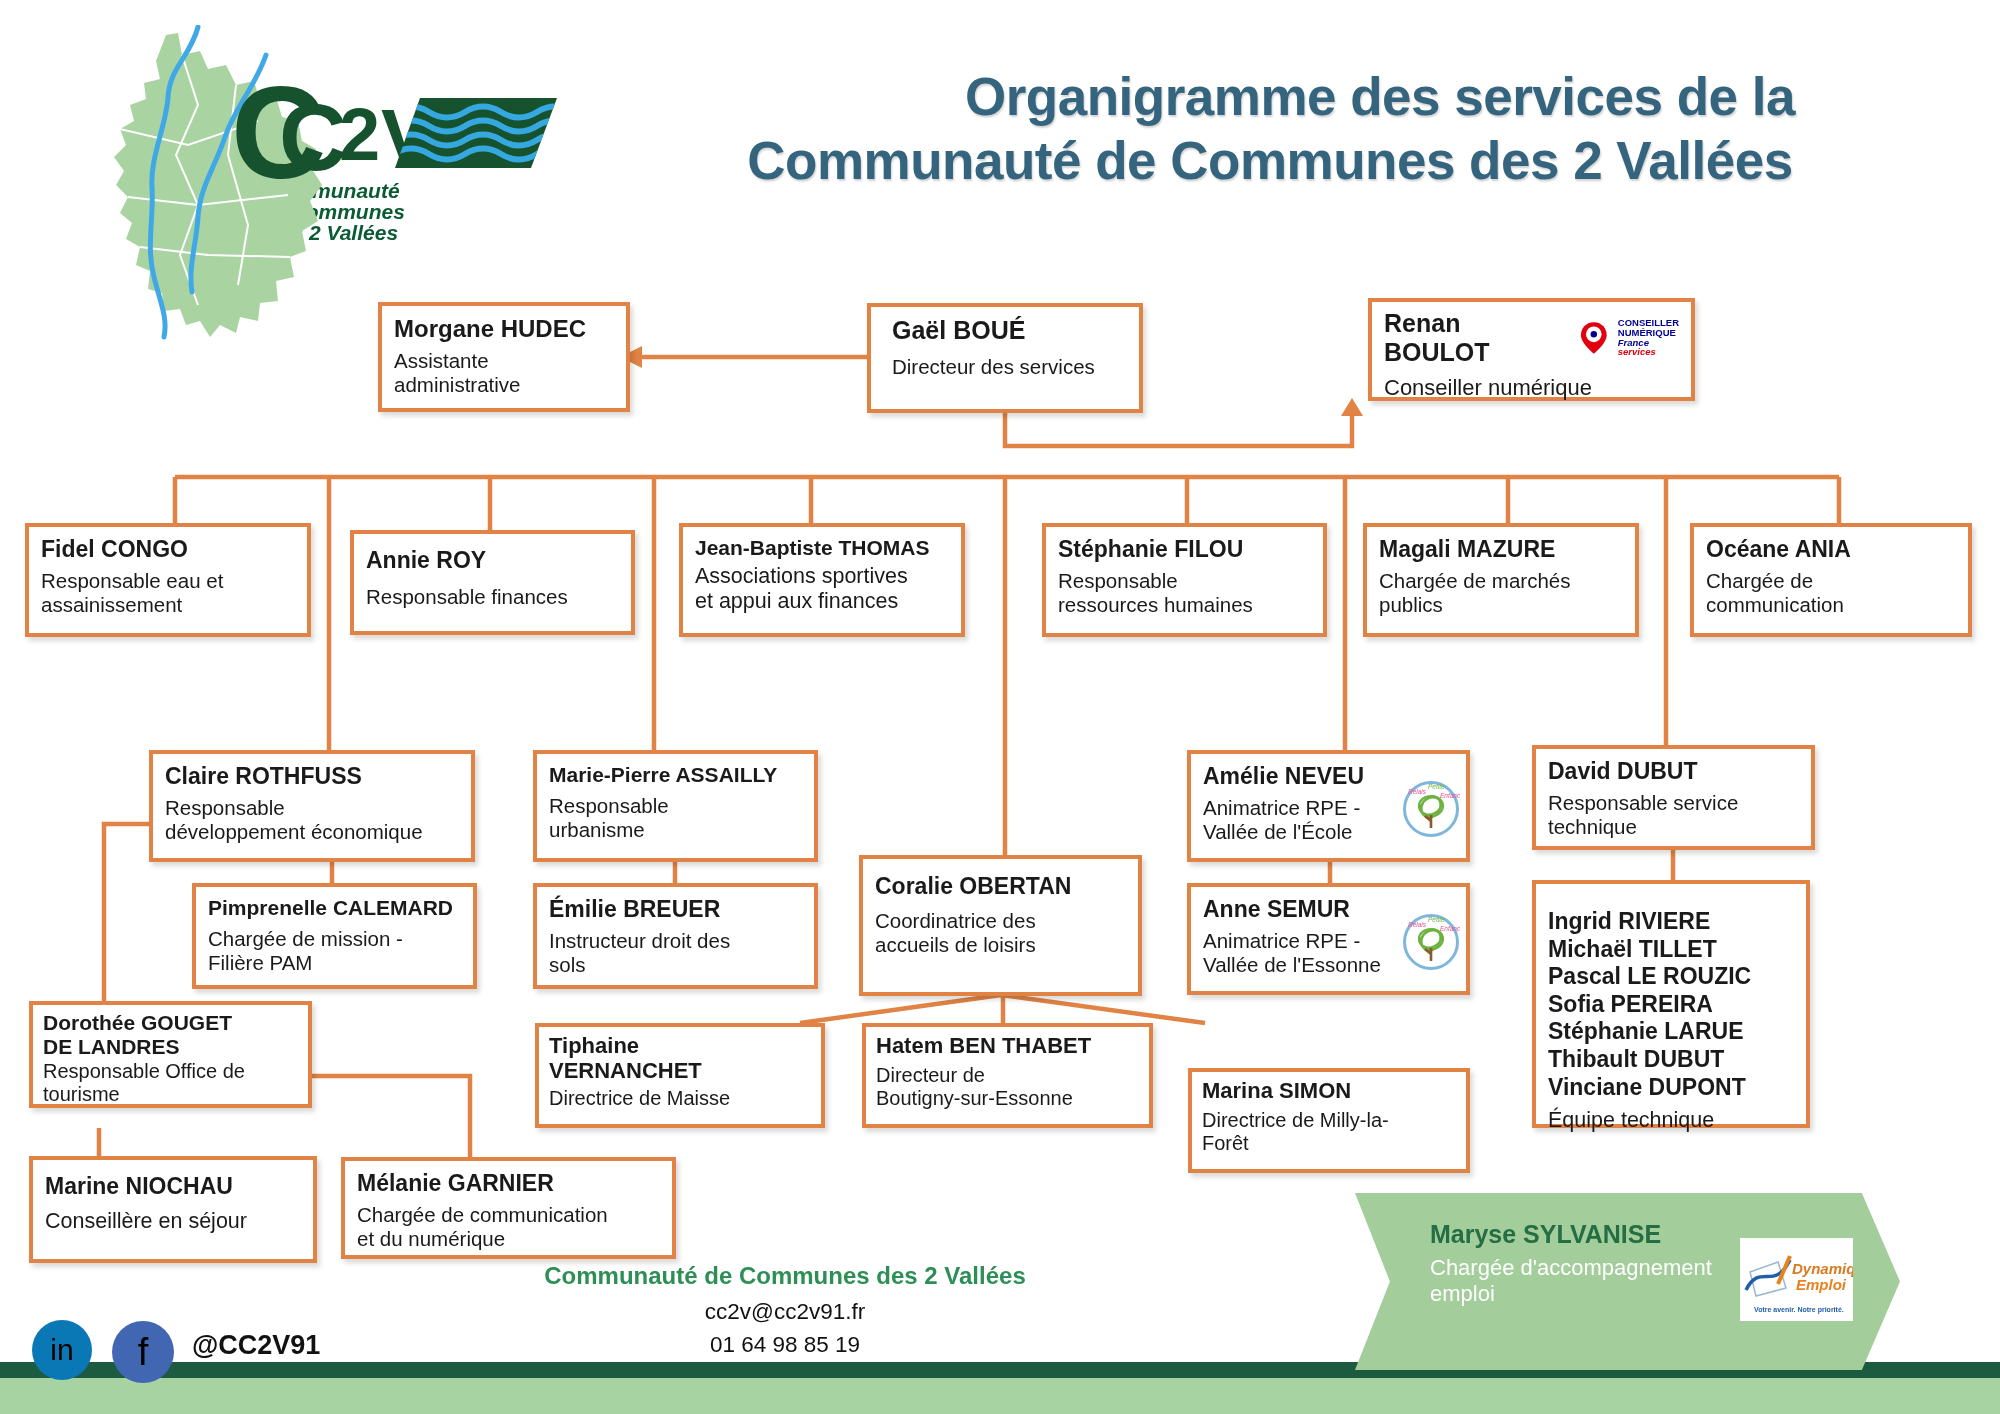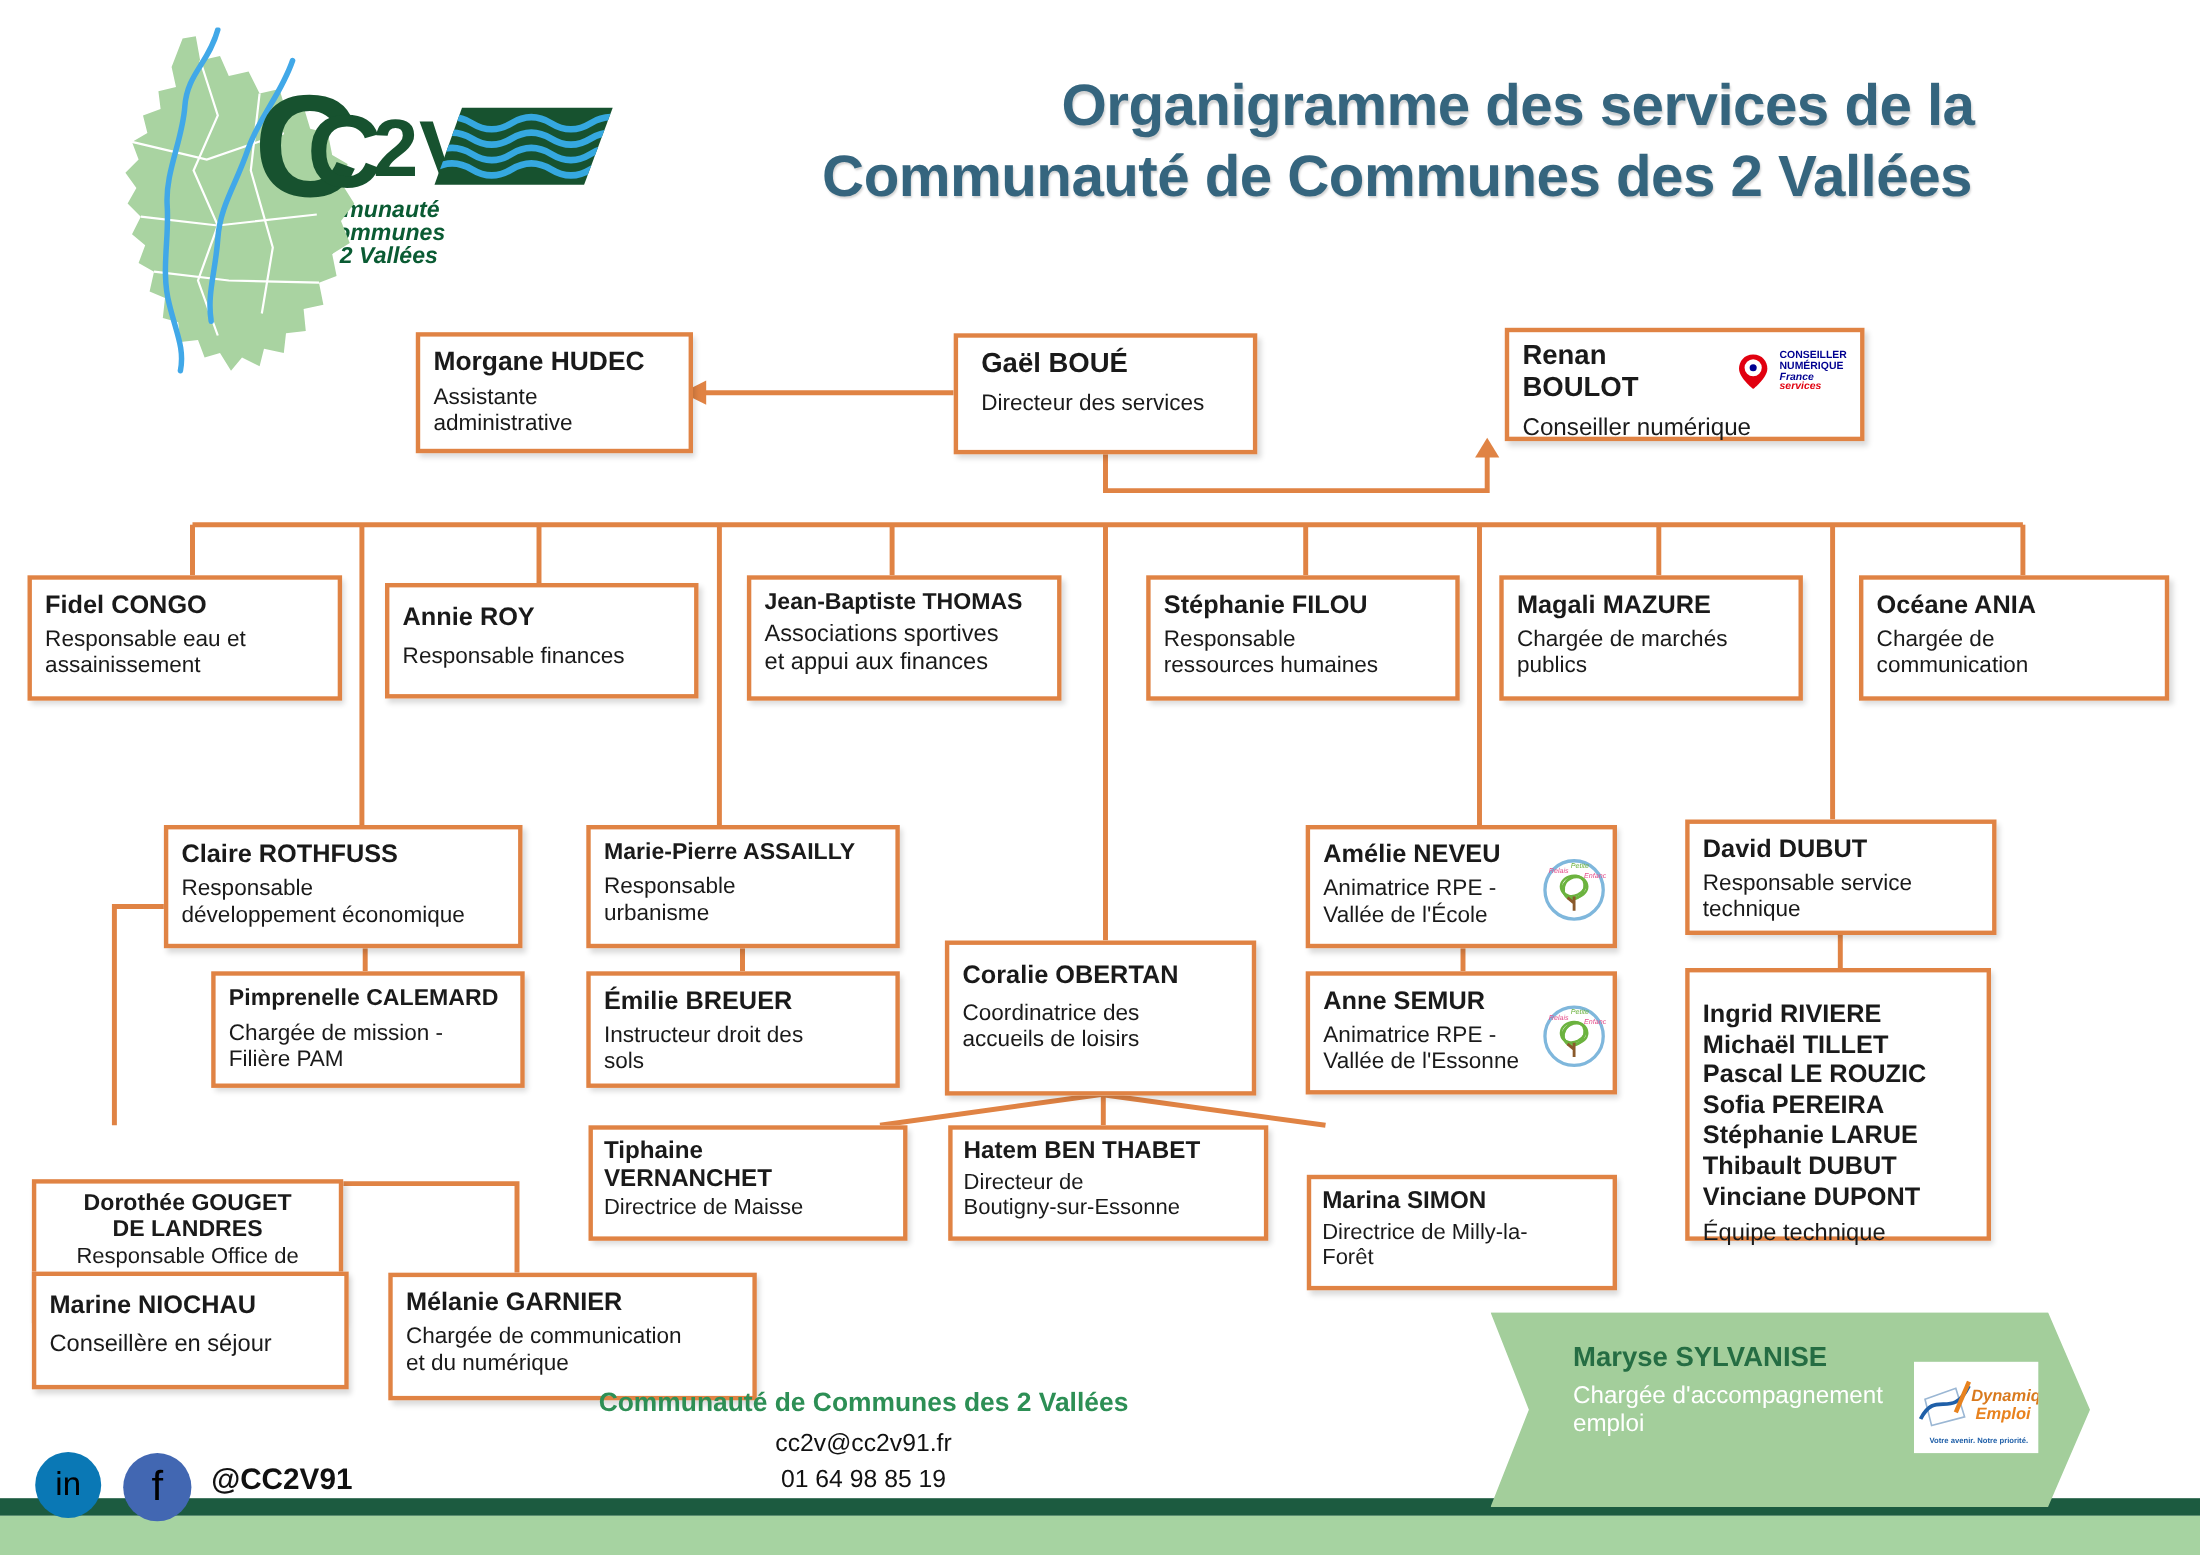--- a/index.html
+++ b/index.html
@@ -249,31 +249,31 @@
   <div class="team-name">Ingrid RIVIERE</div>
   <div class="team-name">Michaël TILLET</div>
   <div class="team-name">Pascal LE ROUZIC</div>
   <div class="team-name">Sofia PEREIRA</div>
   <div class="team-name">Stéphanie LARUE</div>
   <div class="team-name">Thibault DUBUT</div>
   <div class="team-name">Vinciane DUPONT</div>
   <div class="role" style="margin-top:7px;font-size:21.5px">Équipe technique</div>
 </div>
 
-<div class="obox tight" style="left:29px;top:1072px;width:283px;height:131px;text-align:center;">
+<div class="obox tight" style="left:29px;top:1001px;width:283px;height:107px;">
   <div class="name">Dorothée GOUGET
 DE LANDRES</div>
   <div class="role">Responsable Office de
 tourisme</div>
 </div>
 <div class="obox" style="left:29px;top:1156px;width:288px;height:107px;">
   <div class="name" style="margin-top:4px;margin-bottom:10px">Marine NIOCHAU</div>
   <div class="role" style="font-size:21.5px">Conseillère en séjour</div>
 </div>
-<div class="obox" style="left:353px;top:1157px;width:335px;height:116px;">
+<div class="obox" style="left:341px;top:1157px;width:335px;height:102px;">
   <div class="name">Mélanie GARNIER</div>
   <div class="role">Chargée de communication
 et du numérique</div>
 </div>
 <div class="obox tight" style="left:535px;top:1023px;width:290px;height:105px;">
   <div class="name" style="font-size:22px">Tiphaine
 VERNANCHET</div>
   <div class="role" style="margin-top:4px">Directrice de Maisse</div>
 </div>
 <div class="obox tight" style="left:862px;top:1023px;width:291px;height:105px;">

